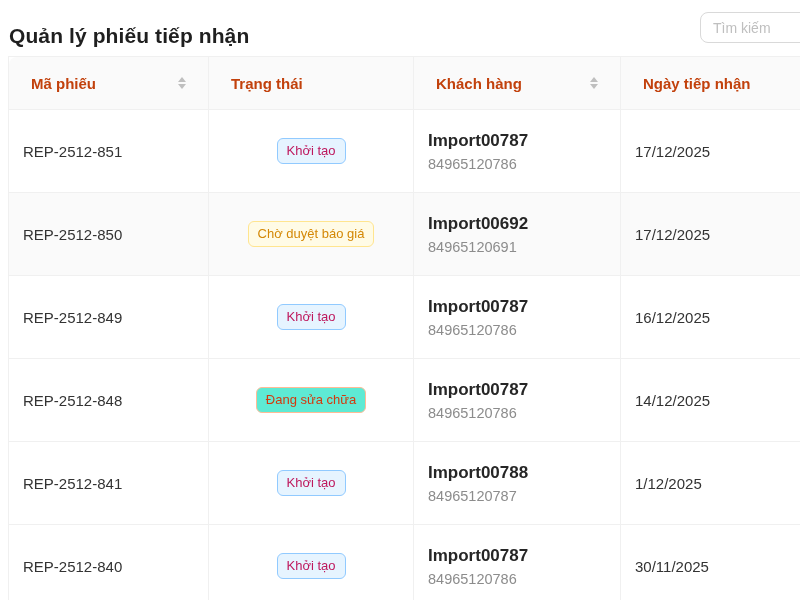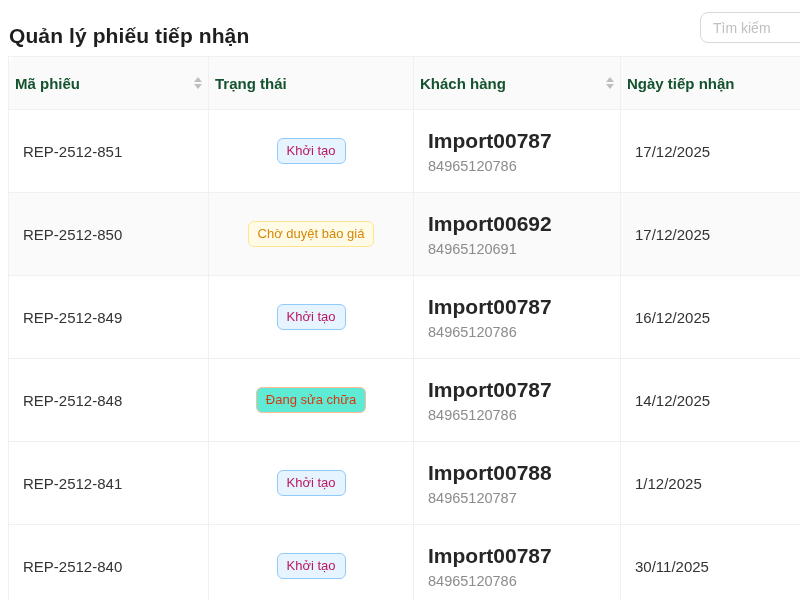--- a/index.html
+++ b/index.html
@@ -17,22 +17,22 @@
     font-size: 14px; color: #333; outline: none; background: #fff;
     font-family: "Liberation Sans", sans-serif;
   }
   .search-input::placeholder { color: #bfbfbf; }
 
   .table-wrap { position: absolute; left: 8px; top: 56px; width: 824px; }
   table { border-collapse: collapse; table-layout: fixed; width: 824px; }
   col.c1 { width: 200px; } col.c2 { width: 205px; } col.c3 { width: 207px; } col.c4 { width: 212px; }
 
   thead th {
-    background: #fafafa; height: 53px; font-size: 15px; font-weight: 700; color: #14532d;
-    text-align: left; padding: 0 6px;
+    background: #fafafa; height: 53px; font-size: 15px; font-weight: 700; color: #c2410c;
+    text-align: left; padding: 0 22px;
     border-top: 1px solid #f0f0f0; border-bottom: 1px solid #f0f0f0; border-right: 1px solid #f0f0f0;
   }
   thead th:first-child { border-left: 1px solid #f0f0f0; border-top-left-radius: 8px; }
   thead th.center { text-align: center; }
   .th-inner { display: flex; align-items: center; justify-content: space-between; }
   .th-inner.center { }
 
   .sorter { display: inline-flex; flex-direction: column; align-items: center; gap: 2px; margin-left: 8px; }
   .caret-up { width: 0; height: 0; border-left: 4px solid transparent; border-right: 4px solid transparent; border-bottom: 5px solid #bfbfbf; }
   .caret-down { width: 0; height: 0; border-left: 4px solid transparent; border-right: 4px solid transparent; border-top: 5px solid #bfbfbf; }
@@ -46,21 +46,21 @@
   td.center { text-align: center; }
 
   .tag {
     display: inline-block; font-size: 13px; line-height: 20px; padding: 2px 9px;
     border-radius: 6px; border: 1px solid; white-space: nowrap;
   }
   .tag-processing { background: #e6f4ff; border-color: #91caff; color: #be185d; }
   .tag-gold       { background: #fffbe6; border-color: #ffe58f; color: #d48806; }
   .tag-volcano    { background: #5eead4; border-color: #ffbb96; color: #d4380d; }
 
-  .cust-name { font-weight: 700; color: #262626; font-size: 21px; margin-bottom: 5px; }
+  .cust-name { font-weight: 700; color: #262626; font-size: 17px; margin-bottom: 5px; }
   .cust-phone { color: #8c8c8c; font-size: 14.5px; }
 </style>
 </head>
 <body>
 
 <div class="topbar">
   <div class="page-title">Quản lý phiếu tiếp nhận</div>
   <input class="search-input" type="text" placeholder="Tìm kiếm" style="">
 </div>
 

